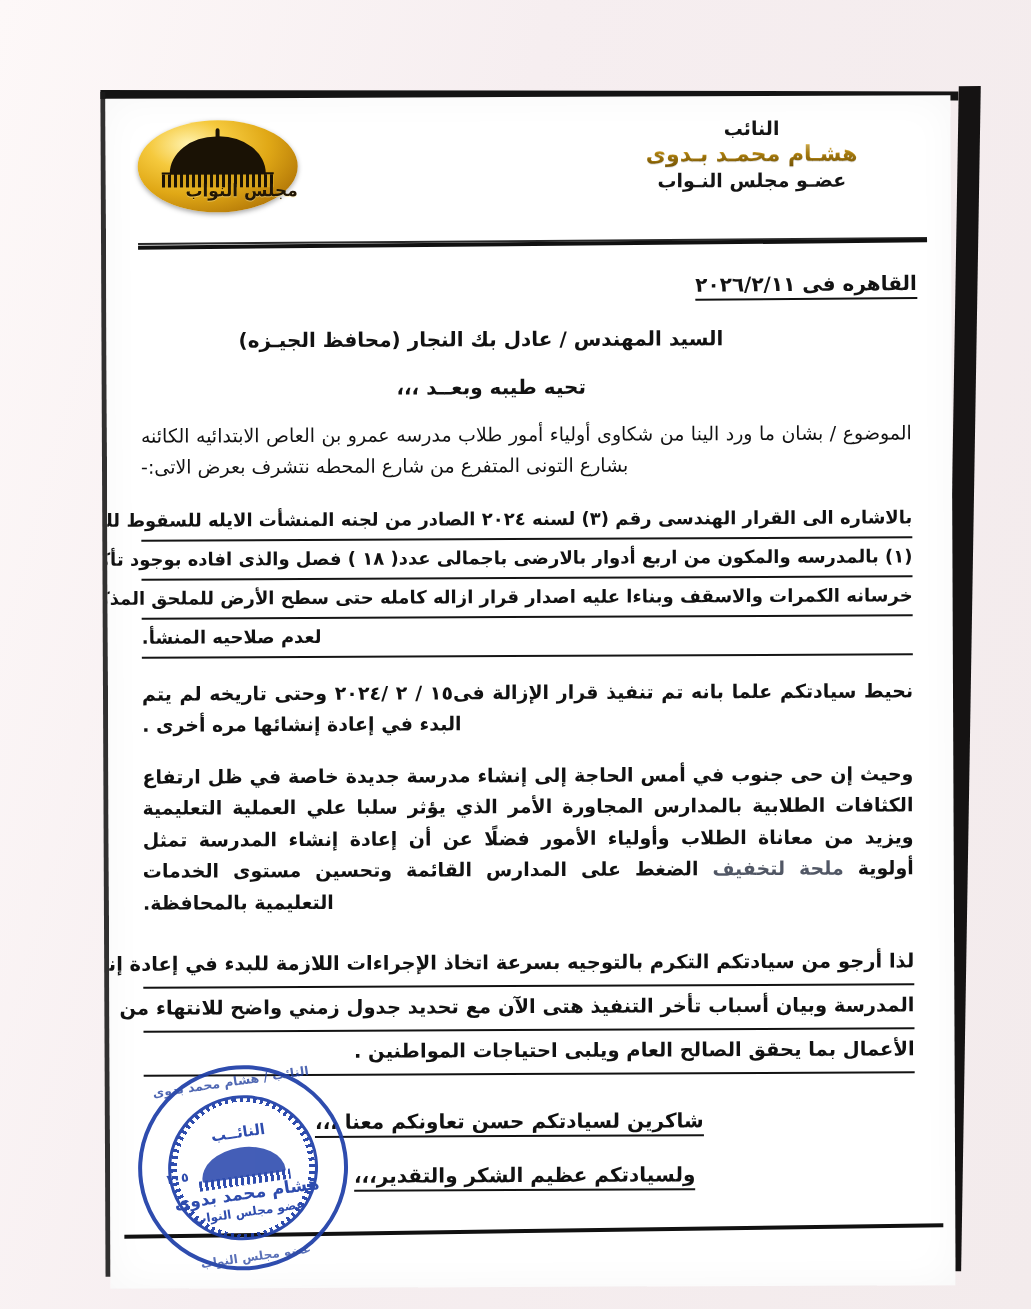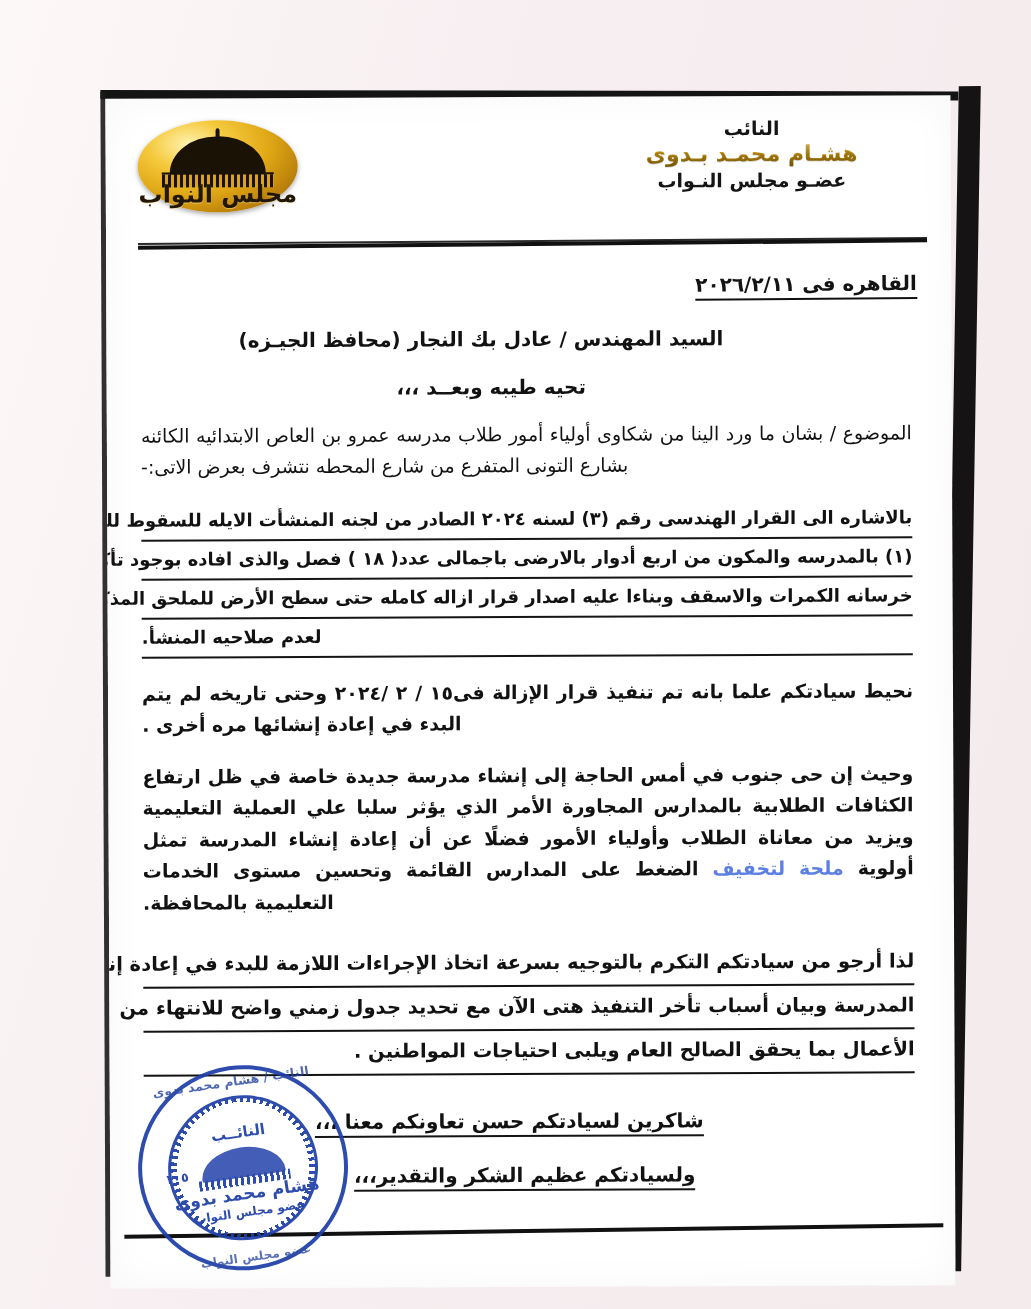--- a/index.html
+++ b/index.html
@@ -129,23 +129,23 @@
     width: 112px;
     height: 13px;
     background:
       repeating-linear-gradient(90deg, #1a1205 0 3px, #d8a51c 3px 6px);
     border-top: 2px solid #1a1205;
   }
   .emblem .emblem-text {
     position: absolute;
     left: 0; right: 0;
     top: 60px;
-    text-align: center;
-    font-family: "DejaVu Sans", sans-serif;
-    font-size: 24px;
+    text-align: right;
+    font-family: "DejaVu Sans", sans-serif;
+    font-size: 17px;
     font-weight: bold;
     color: #221705;
     letter-spacing: -1px;
     text-shadow: 0 1px 0 rgba(255,230,150,.5);
   }
 
   .head-lines {
     position: absolute;
     right: 34px;
     top: 20px;
@@ -282,21 +282,21 @@
     font-family: "DejaVu Sans", sans-serif;
     font-size: 19px;
     line-height: 1.66;
     font-weight: bold;
     text-align: justify;
     text-align-last: left;
   }
 
   
   .faded {
-    color: #1d4ed8;
+    color: #0f172a;
     opacity: .72;
   }
 
   .request-block {
     margin-top: 26px;
     font-family: "DejaVu Sans", sans-serif;
     font-size: 19.5px;
     font-weight: bold;
     line-height: 2.05;
   }

